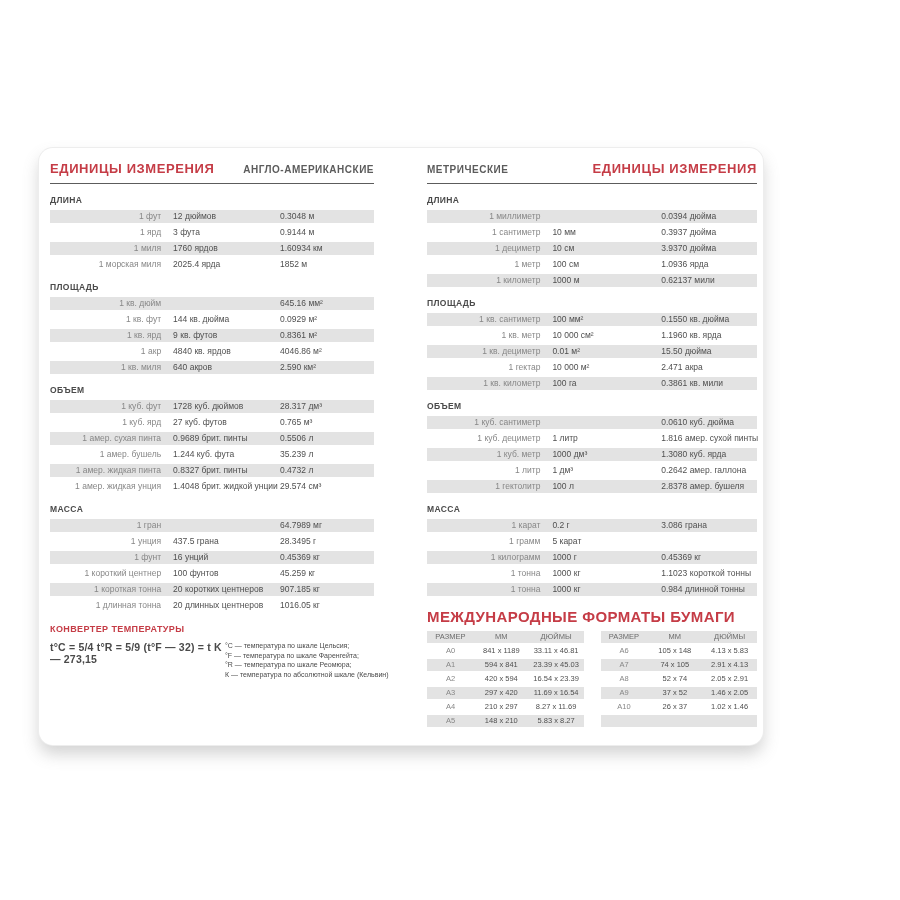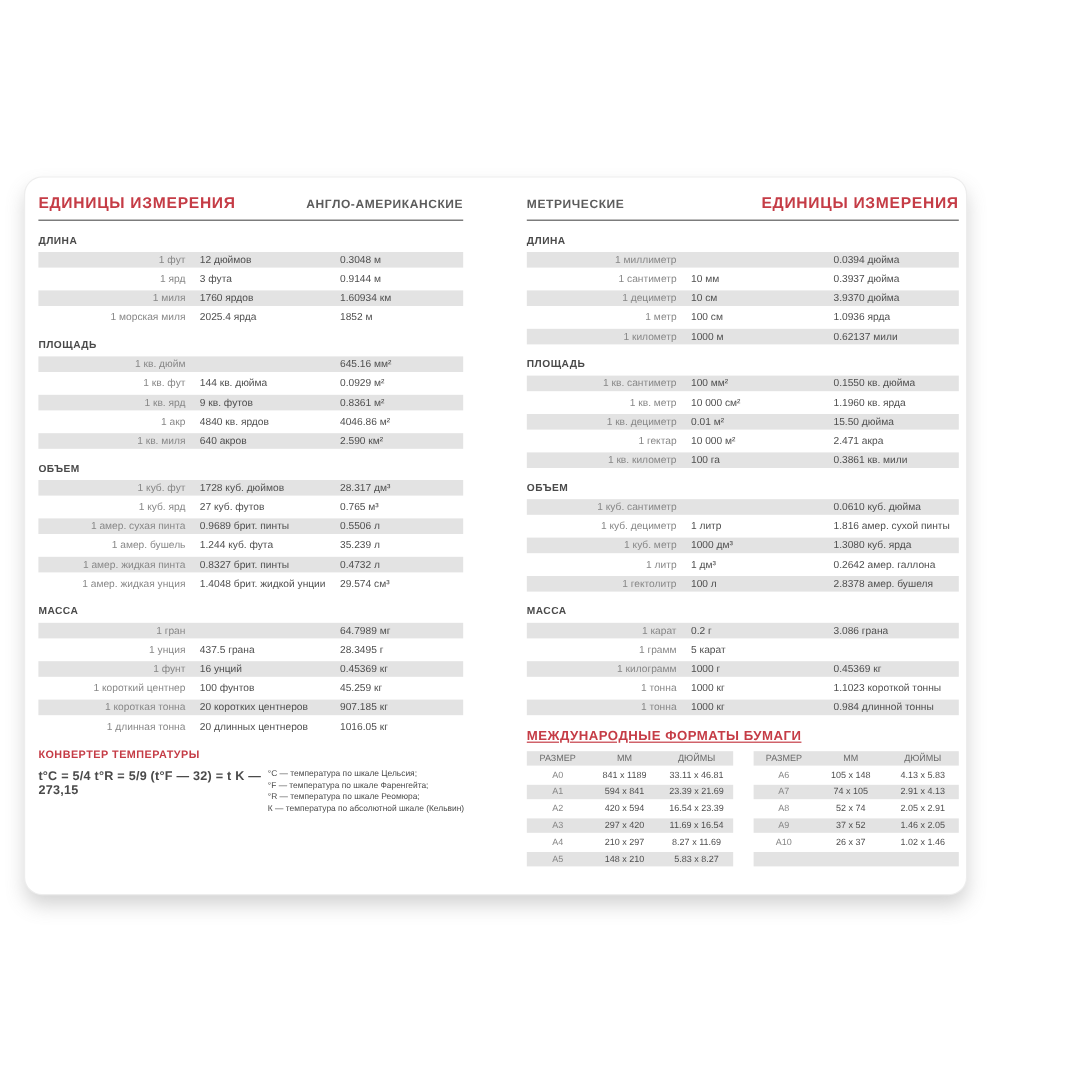--- a/index.html
+++ b/index.html
@@ -10,21 +10,21 @@
     --rule:#5c5c5c;
   }
   html,body{margin:0;padding:0;}
   body{
     width:900px;height:900px;background:#ffffff;
     font-family:"Liberation Sans", sans-serif;
     -webkit-font-smoothing:antialiased;
   }
   .stage{position:relative;width:900px;height:900px;background:#ffffff;overflow:hidden;}
   .spread{
-    position:absolute;left:21px;top:148px;width:784px;height:597px;
+    position:absolute;left:39px;top:148px;width:724px;height:597px;
     background:#ffffff;border-radius:14px;display:flex;box-sizing:border-box;
     box-shadow:0 0 0 1px #ededed, 0 9px 16px rgba(110,110,110,0.30);
   }
   .page{width:50%;box-sizing:border-box;padding-top:13px;}
   .page-left{padding-left:11px;padding-right:27px;}
   .page-right{padding-left:26px;padding-right:6px;}
 
   .page-head{display:flex;justify-content:space-between;align-items:baseline;}
   .page-title{font-size:13px;font-weight:bold;color:var(--red);letter-spacing:0.6px;white-space:nowrap;}
   .corner-label{font-size:10px;font-weight:bold;color:var(--rule);letter-spacing:0.5px;white-space:nowrap;text-align:right;}
@@ -40,21 +40,21 @@
   .c-val{width:29%;text-align:left;color:var(--ink);white-space:nowrap;}
 
   .temp{margin-top:12px;}
   .temp-title{font-size:9px;font-weight:bold;color:var(--red);letter-spacing:0.4px;margin:0 0 7px 0;}
   .temp-body{display:flex;}
   .temp-formula{flex:1;font-size:10.5px;font-weight:bold;color:#4a4a4a;letter-spacing:0.2px;}
   .temp-notes{width:46%;font-size:7px;line-height:9.5px;color:#4a4a4a;}
   .temp-note{white-space:nowrap;}
 
   .paper{margin-top:12px;}
-  .paper-title{font-size:11px;font-weight:bold;color:var(--red);letter-spacing:0.4px;margin:0 0 6px 0;text-decoration:underline;}
+  .paper-title{font-size:15px;font-weight:bold;color:var(--red);letter-spacing:0.4px;margin:0 0 6px 0;}
   .paper-tables{display:flex;gap:17px;}
   .ptable{flex:1;}
   .prow{display:flex;height:12px;line-height:12px;margin-bottom:2px;font-size:7.5px;}
   .prow-header{background:var(--stripe);}
   .prow-header .pcell{color:#6b6b6b;}
   .prows .prow:nth-child(even){background:var(--stripe);}
   .pcell{white-space:nowrap;text-align:center;}
   .p-size{width:30%;color:var(--muted);}
   .p-mm{width:35%;color:var(--ink);}
   .p-in{width:35%;color:var(--ink);}
@@ -355,21 +355,21 @@
               </div>
               <div class="prows">
                 <div class="prow">
                   <span class="pcell p-size">A0</span>
                   <span class="pcell p-mm">841 x 1189</span>
                   <span class="pcell p-in">33.11 x 46.81</span>
                 </div>
                 <div class="prow">
                   <span class="pcell p-size">A1</span>
                   <span class="pcell p-mm">594 x 841</span>
-                  <span class="pcell p-in">23.39 x 21.69</span>
+                  <span class="pcell p-in">23.39 x 45.03</span>
                 </div>
                 <div class="prow">
                   <span class="pcell p-size">A2</span>
                   <span class="pcell p-mm">420 x 594</span>
                   <span class="pcell p-in">16.54 x 23.39</span>
                 </div>
                 <div class="prow">
                   <span class="pcell p-size">A3</span>
                   <span class="pcell p-mm">297 x 420</span>
                   <span class="pcell p-in">11.69 x 16.54</span>

